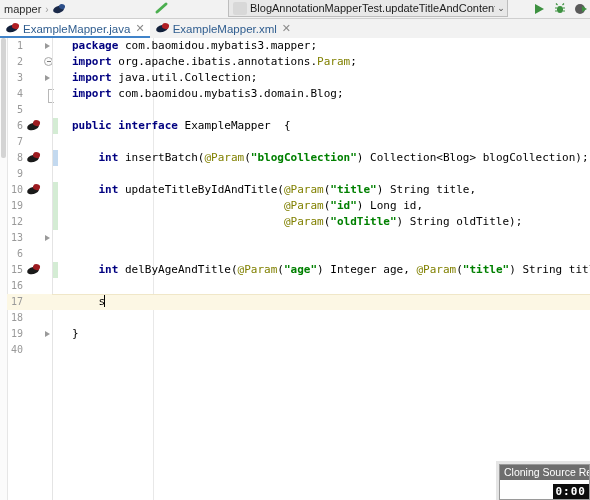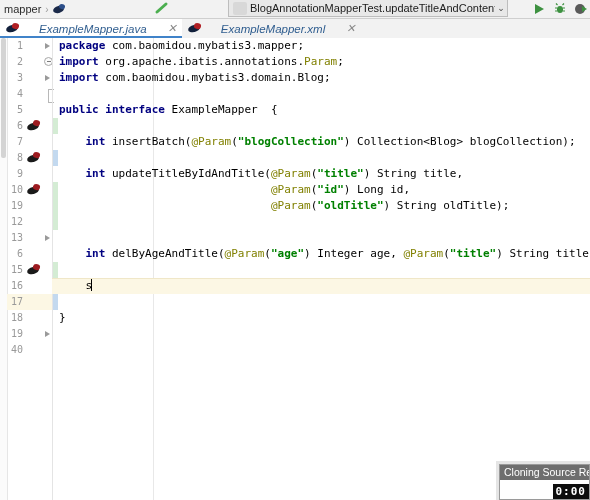--- a/index.html
+++ b/index.html
@@ -132,25 +132,24 @@
     background: #f2f2f2;
     border-bottom: 1px solid #cfcfcf;
     display: flex;
     align-items: stretch;
     position: relative;
   }
   .tab {
     display: flex;
     align-items: center;
     padding: 0 5px 0 6px;
-    gap: 20px;
+    gap: 4px;
     position: relative;
     background: transparent;
     white-space: nowrap;
-    font-style: italic;
   }
   .tab.active { background: #ffffff; }
   .tab.active::after {
     content: "";
     position: absolute;
     left: 0; right: 0; bottom: 0;
     height: 2px;
     background: #4083c9;
   }
   .tab-label {
@@ -251,21 +250,21 @@
     text-align: right;
     padding-right: 29px;
     box-sizing: border-box;
     color: #999999;
     font-family: "DejaVu Sans Mono", monospace;
     font-size: 10px;
     line-height: 16px;
   }
   .gline { height: 16px; position: relative; }
   .gline.cur { background: #fcf7e4; padding-left: 17px; }
-  .codeline { height: 16px; position: relative; padding-left: 7px; }
+  .codeline { height: 16px; position: relative; padding-left: 20px; }
   .codeline.cur {
     background: #fcf7e4;
   }
   .codeline.cur::after {
     content: "";
     position: absolute;
     left: 0; right: 0; top: 0;
     height: 0;
     border-top: 1px solid #f0e7c8;
   }
@@ -537,20 +536,21 @@
       <div class="gline">
         <div class="ln">40</div>
       </div>
     </div>
   <div class="code-area">
     <div class="margin-guide"></div>
     <div class="right-guide"></div>
     <div id="codelines">
         <div class="line codeline"><span class="kw">package</span><span class="pln"> com.baomidou.mybatis3.mapper;</span></div>
         <div class="line codeline"><span class="kw">import</span><span class="pln"> org.apache.ibatis.annotations.</span><span class="ann">Param</span><span class="pln">;</span></div>
+        <div class="line codeline"><span class="kw">import</span><span class="pln"> java.util.Collection;</span></div>
         <div class="line codeline"><span class="kw">import</span><span class="pln"> com.baomidou.mybatis3.domain.Blog;</span></div>
         <div class="line codeline"></div>
         <div class="line codeline"><span class="kw">public interface</span><span class="pln"> ExampleMapper  {</span></div>
         <div class="line codeline"></div>
         <div class="line codeline"><span class="pln">    </span><span class="kw">int</span><span class="pln"> insertBatch(</span><span class="ann">@Param</span><span class="pln">(</span><span class="str">"blogCollection"</span><span class="pln">) Collection&lt;Blog&gt; blogCollection);</span></div>
         <div class="line codeline"></div>
         <div class="line codeline"><span class="pln">    </span><span class="kw">int</span><span class="pln"> updateTitleByIdAndTitle(</span><span class="ann">@Param</span><span class="pln">(</span><span class="str">"title"</span><span class="pln">) String title,</span></div>
         <div class="line codeline"><span class="pln">                                </span><span class="ann">@Param</span><span class="pln">(</span><span class="str">"id"</span><span class="pln">) Long id,</span></div>
         <div class="line codeline"><span class="pln">                                </span><span class="ann">@Param</span><span class="pln">(</span><span class="str">"oldTitle"</span><span class="pln">) String oldTitle);</span></div>
         <div class="line codeline"></div>

